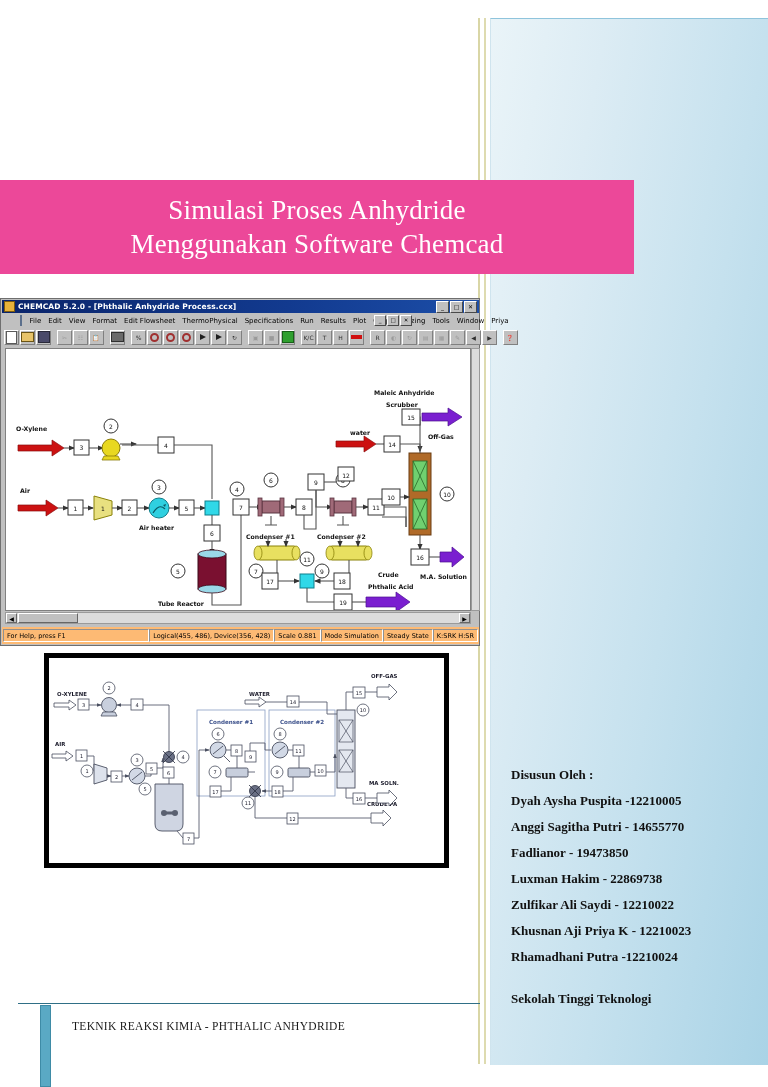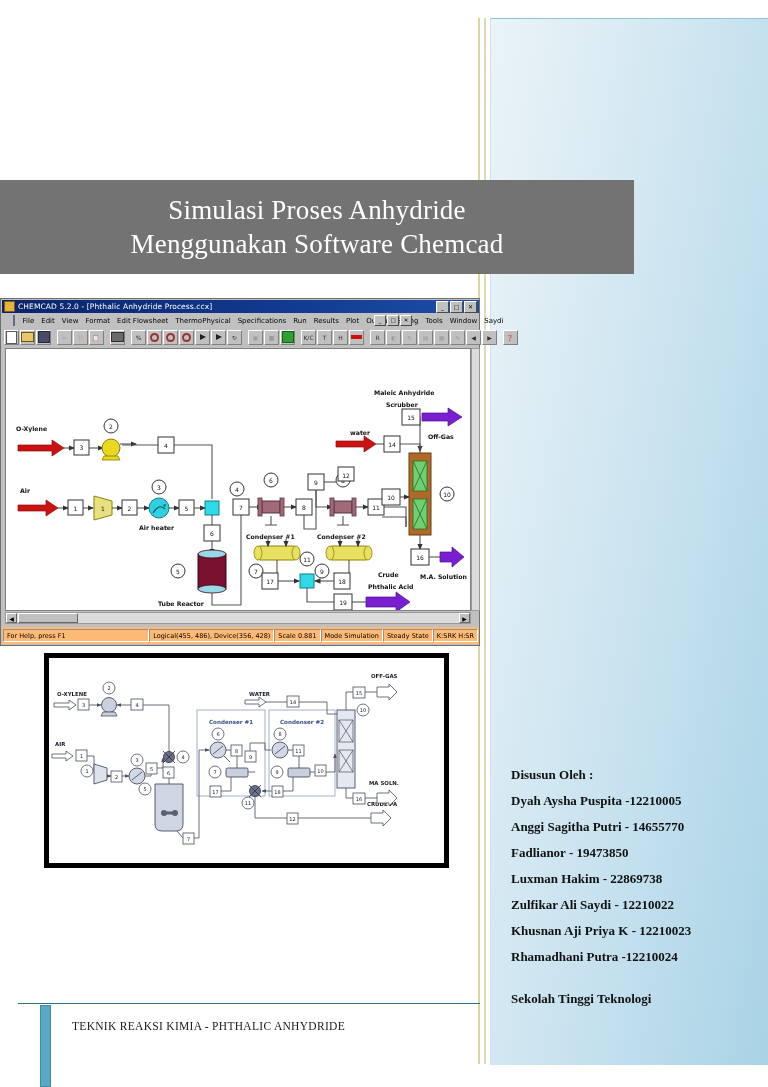--- a/index.html
+++ b/index.html
@@ -13,47 +13,47 @@
     background:linear-gradient(100deg,#eaf4f8 0%,#dcecf4 25%,#c5e1ee 60%,#a9d3e6 100%);
     border-top:1px solid #8fc4dc;border-left:1px solid #cfe4ee;
   }
   .edge-line{position:absolute;top:18px;width:2px;height:1046px;background:#d9d6a6;}
   #edge-line-1{left:478px;}
   #edge-line-2{left:484px;background:#dedbb0;}
 
   
   #title-banner{
     position:absolute;left:0px;top:180px;width:634px;height:94px;
-    background:#737373;display:flex;flex-direction:column;
+    background:#ec4899;display:flex;flex-direction:column;
     align-items:center;justify-content:center;
   }
   #title-banner .tline{
     color:#ffffff;font-size:27px;line-height:34px;font-weight:400;
     letter-spacing:.2px;text-align:center;white-space:nowrap;
   }
 
   
   #chemcad-window{
     position:absolute;left:0px;top:298px;width:480px;height:348px;
     background:#c0c0c0;border:1px solid #6f6f6f;box-sizing:border-box;
     font-family:"DejaVu Sans", sans-serif;
   }
   #titlebar{
     position:absolute;left:1px;top:1px;width:477px;height:13px;
     background:linear-gradient(90deg,#0a246a 0%,#123a8f 60%,#1c4ea8 100%);
     display:flex;align-items:center;padding:0 2px;box-sizing:border-box;
   }
   #app-icon{width:9px;height:9px;background:#e8b33a;border:1px solid #7a5a10;margin-right:3px;flex:0 0 auto;}
-  #titlebar-text{color:#ffffff;font-size:7.5px;font-weight:normal;white-space:nowrap;letter-spacing:.1px;text-align:right;}
+  #titlebar-text{color:#ffffff;font-size:7.5px;font-weight:bold;white-space:nowrap;letter-spacing:.1px;text-align:right;}
   .win-btns{position:absolute;right:2px;top:1px;display:flex;gap:1px;}
   .win-btn{width:11px;height:10px;background:#c0c0c0;border:1px solid #fff;border-right-color:#4a4a4a;border-bottom-color:#4a4a4a;
            font-size:6px;line-height:9px;text-align:center;color:#000;}
   #menubar{
     position:absolute;left:1px;top:15px;width:412px;height:13px;background:#c0c0c0;
-    display:flex;align-items:center;padding-left:11px;box-sizing:border-box;
+    display:flex;align-items:center;padding-left:18px;box-sizing:border-box;
   }
   #menu-doc-icon{width:9px;height:9px;background:#9fb8d8;border:1px solid #5b6f8c;margin-right:4px;}
   .menu-item{font-size:7px;color:#000;padding:0 3.5px;white-space:nowrap;}
   .mdi-btns{position:absolute;right:2px;top:1px;display:flex;gap:1px;}
   .mdi-btn{width:10px;height:9px;background:#c0c0c0;border:1px solid #fff;border-right-color:#4a4a4a;border-bottom-color:#4a4a4a;
            font-size:5.5px;line-height:8px;text-align:center;}
   #toolbar{
     position:absolute;left:1px;top:29px;width:477px;height:18px;background:#c0c0c0;
     display:flex;align-items:center;padding-left:2px;box-sizing:border-box;gap:1px;
   }
@@ -159,21 +159,21 @@
     <span class="menu-item">Edit Flowsheet</span>
     <span class="menu-item">ThermoPhysical</span>
     <span class="menu-item">Specifications</span>
     <span class="menu-item">Run</span>
     <span class="menu-item">Results</span>
     <span class="menu-item">Plot</span>
     <span class="menu-item">Output</span>
     <span class="menu-item">Sizing</span>
     <span class="menu-item">Tools</span>
     <span class="menu-item">Window</span>
-    <span class="menu-item">Saydi</span>
+    <span class="menu-item">Priya</span>
     <span class="mdi-btns">
       <span class="mdi-btn">_</span>
       <span class="mdi-btn">□</span>
       <span class="mdi-btn">✕</span>
     </span>
   </div>
 
   <div id="toolbar">
     <span class="tbtn">
         <i class="tb-doc"></i>

